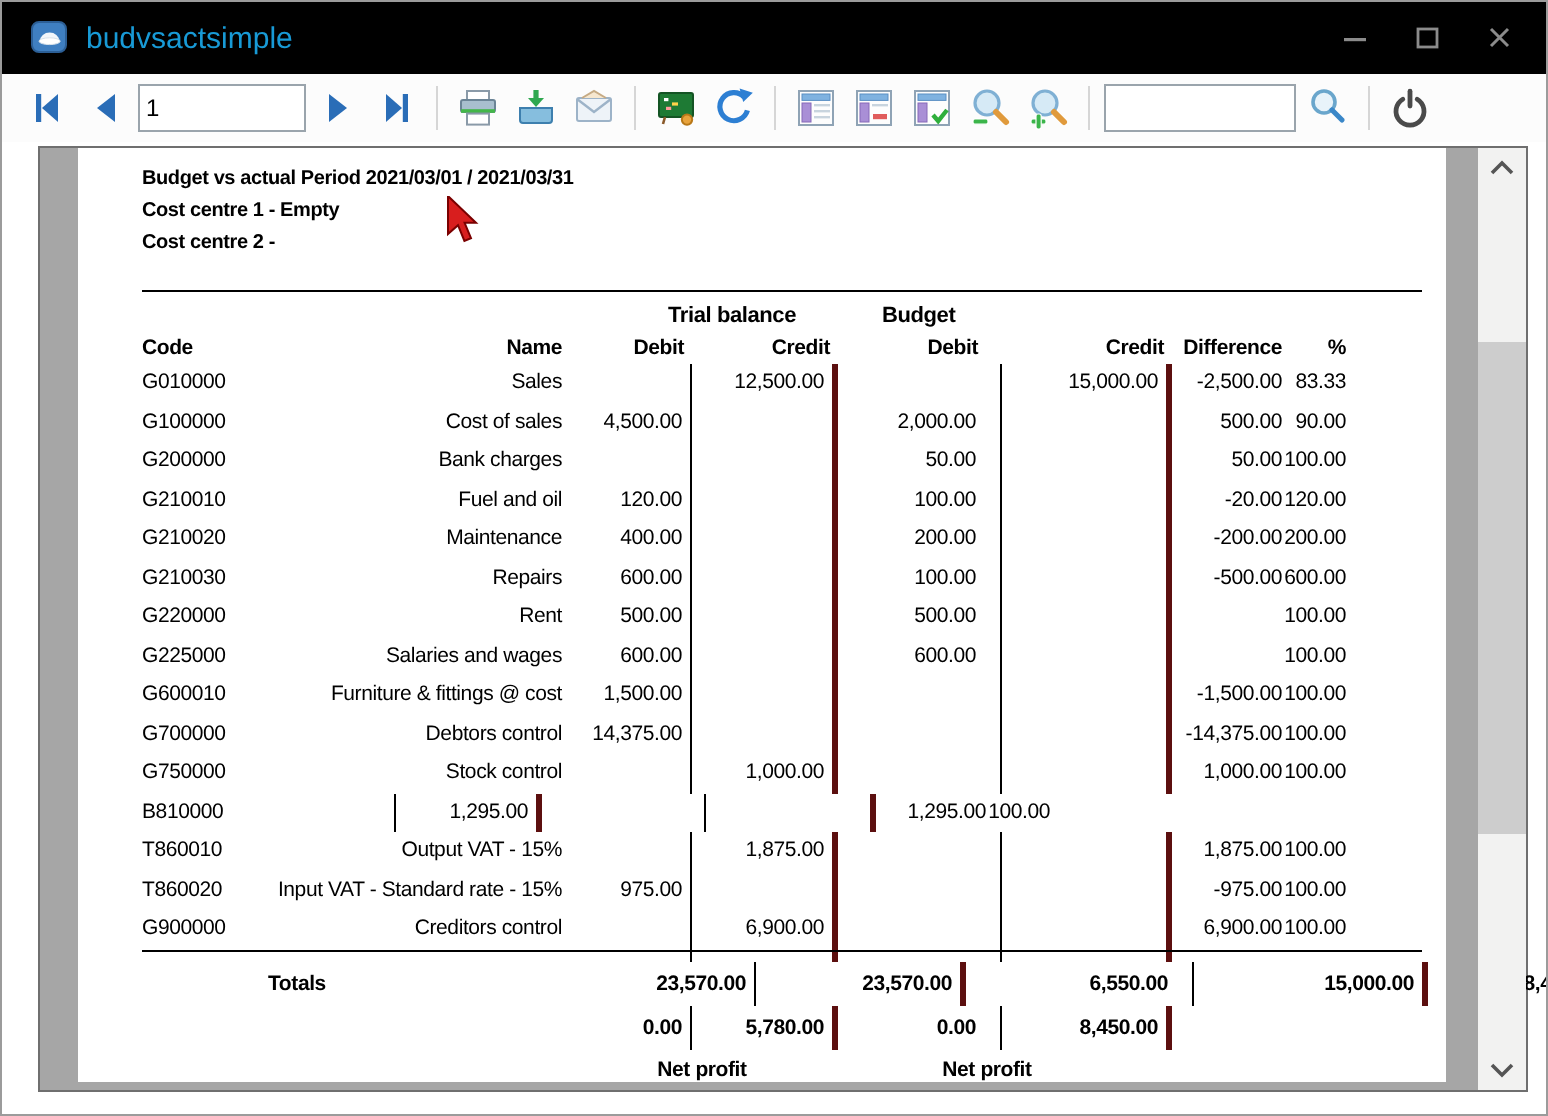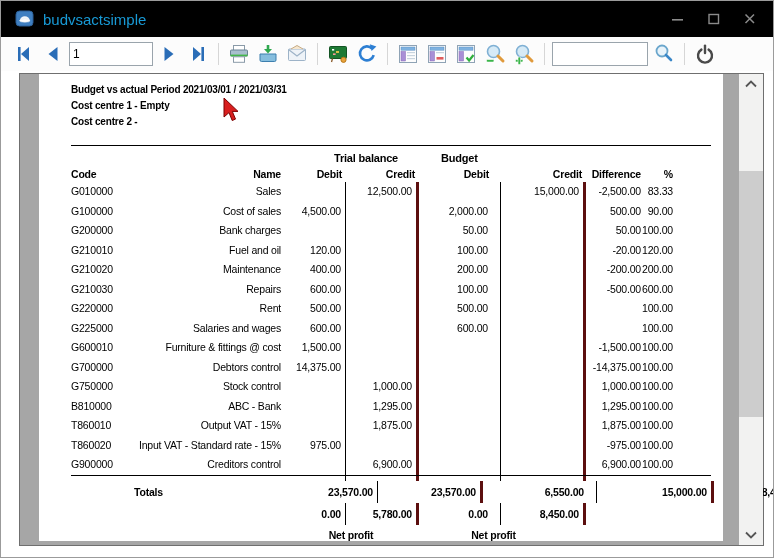--- a/index.html
+++ b/index.html
@@ -371,21 +371,20 @@
               <span class="cell c1">Stock control</span>
               <span class="cell c2"></span>
               <span class="cell c3">1,000.00</span>
               <span class="cell c4"></span>
               <span class="cell c5"></span>
               <span class="cell c6">1,000.00</span>
               <span class="cell c7">100.00</span>
             </div>
             <div class="trow bdr">
               <span class="cell c0">B810000</span>
-              <span class="cell c1">ABC - Bank</span>
               <span class="cell c2"></span>
               <span class="cell c3">1,295.00</span>
               <span class="cell c4"></span>
               <span class="cell c5"></span>
               <span class="cell c6">1,295.00</span>
               <span class="cell c7">100.00</span>
             </div>
             <div class="trow bdr">
               <span class="cell c0">T860010</span>
               <span class="cell c1">Output VAT - 15%</span>

